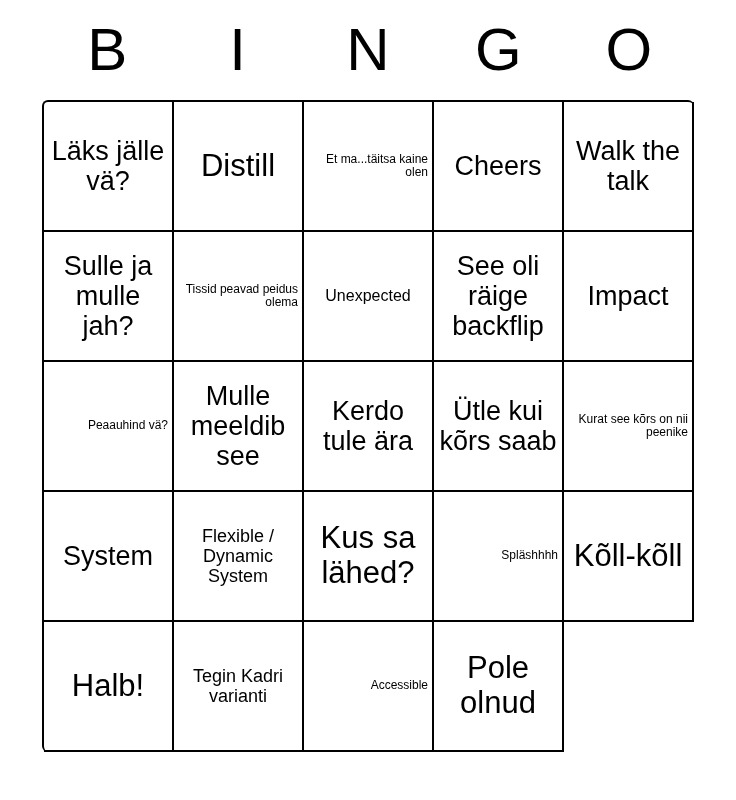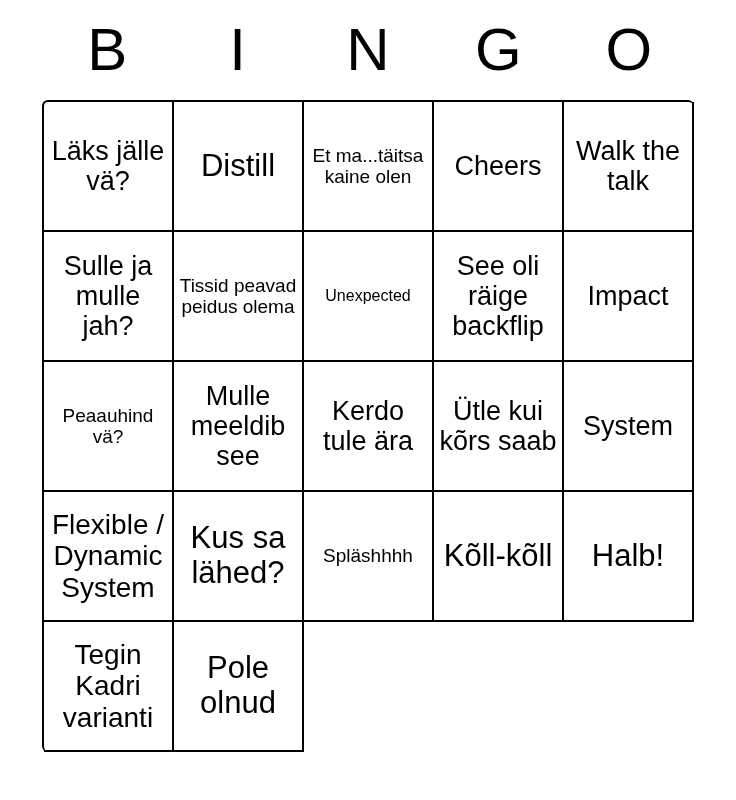--- a/index.html
+++ b/index.html
@@ -60,22 +60,22 @@
   }
   .cell span {
     display: block;
     width: 100%;
     line-height: 1.12;
     word-wrap: break-word;
   }
   
   .fs-xl span { font-size: 31px; }
   .fs-lg span { font-size: 27px; }
-  .fs-md span { font-size: 28px; }
-  .fs-sm span { font-size: 19px; }
+  .fs-md span { font-size: 18px; }
+  .fs-sm span { font-size: 12px; text-align: right; }
   .fs-xs span { font-size: 16px; text-align: center; }
 </style>
 </head>
 <body>
 
 <div id="bingo-page">
 
   <div id="header-row">
     <div class="header-letter">B</div>
     <div class="header-letter">I</div>
@@ -124,20 +124,23 @@
     <div class="cell fs-lg">
         <span>Mulle meeldib see</span>
       </div>
     <div class="cell fs-lg">
         <span>Kerdo tule ära</span>
       </div>
     <div class="cell fs-lg">
         <span>Ütle kui kõrs saab</span>
       </div>
 
+    <div class="cell fs-sm">
+        <span>Kurat see kõrs on nii peenike</span>
+      </div>
     <div class="cell fs-lg">
         <span>System</span>
       </div>
     <div class="cell fs-md">
         <span>Flexible / Dynamic System</span>
       </div>
     <div class="cell fs-xl">
         <span>Kus sa lähed?</span>
       </div>
     <div class="cell fs-sm">
@@ -146,18 +149,21 @@
 
     <div class="cell fs-xl">
         <span>Kõll-kõll</span>
       </div>
     <div class="cell fs-xl">
         <span>Halb!</span>
       </div>
     <div class="cell fs-md">
         <span>Tegin Kadri varianti</span>
       </div>
+    <div class="cell fs-sm">
+        <span>Accessible</span>
+      </div>
     <div class="cell fs-xl">
         <span>Pole olnud</span>
       </div>
 
   </div>
 </div>
 
 </body></html>

